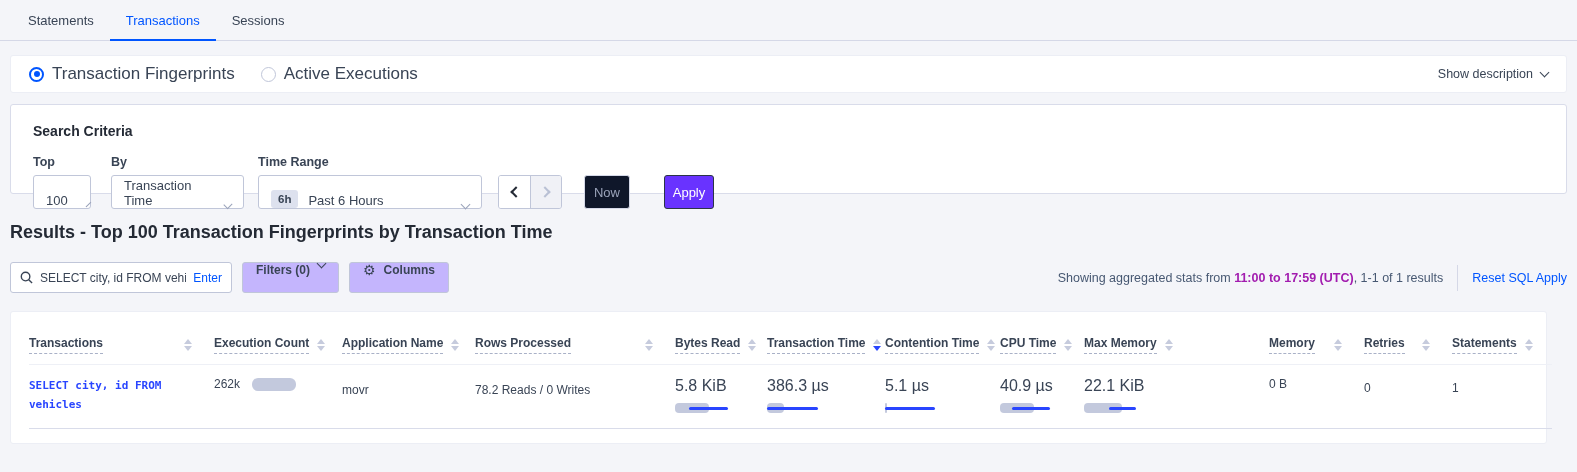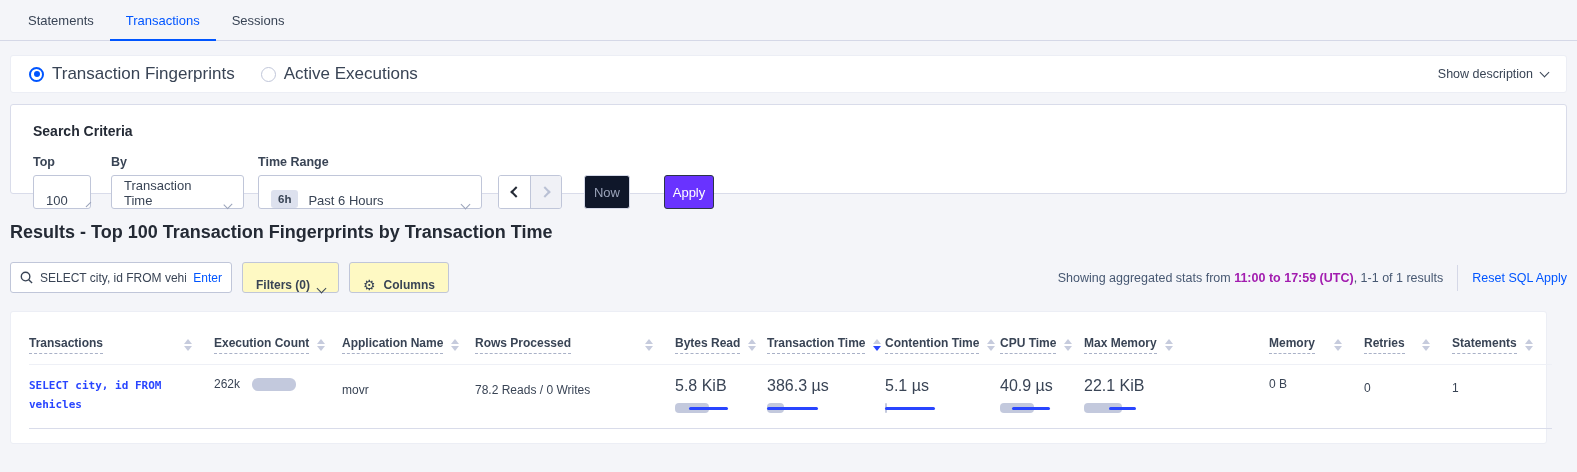--- a/index.html
+++ b/index.html
@@ -43,21 +43,21 @@
   .arr.right { transform:rotate(-45deg); margin-right:3px; border-color:#b9c0d4; }
   .btn { height:34px; border-radius:3px; display:flex; align-items:center; justify-content:center; font-size:13px; cursor:pointer; }
   .btn-now { width:46px; background:#0f172a; border:1px solid #d5d9e8; color:#9aa3ba; margin-left:8px; }
   .btn-apply { width:50px; background:#6933ff; border:1px solid #2c3547; color:#fff; font-weight:normal; margin-left:20px; }
   
   .results-heading { margin:28px 10px 0; font-size:18px; font-weight:bold; color:#242a35; }
   .controls-row { display:flex; align-items:center; margin:19px 10px 0; }
   .search-box { width:222px; height:31px; background:#fff; border:1px solid #c0c6d9; border-radius:3px; display:flex; align-items:center; padding:0 9px; gap:7px; }
   .search-box input { border:none; outline:none; flex:1; min-width:0; font-size:12px; color:#394455; font-family:"Liberation Sans",sans-serif; background:transparent; }
   .enter-link { font-size:12px; color:#0055ff; cursor:pointer; white-space:nowrap; }
-  .small-btn { height:31px; background:#fef9c3; border:1px solid #c0c6d9; border-radius:3px; display:flex; align-items:flex-end; gap:8px; padding:0 13px; font-size:12px; font-weight:bold; color:#394455; cursor:pointer; margin-left:10px; }
+  .small-btn { height:31px; background:#c4b5fd; border:1px solid #c0c6d9; border-radius:3px; display:flex; align-items:flex-start; gap:8px; padding:0 13px; font-size:12px; font-weight:bold; color:#394455; cursor:pointer; margin-left:10px; }
   .gear { font-size:14px; font-weight:normal; color:#394455; line-height:1; }
   .stats-area { margin-left:auto; display:flex; align-items:center; font-size:12.5px; color:#475872; }
   .stats-area b { color:#a21caf;margin-top:8px; }
   .vdivider { width:1px; height:26px; background:#d5d8e7; margin:0 14px; }
   .reset-link { color:#0055ff; font-weight:500; cursor:pointer; white-space:nowrap; }
   
   .table-card { margin-top:18px; margin-right:30px; padding:10px 18px 14px; border:1px solid #eceef5; }
   table { width:100%; border-collapse:collapse; table-layout:fixed; }
   th { text-align:left; padding:14px 8px 10px 0; vertical-align:middle; }
   .th-inner { display:flex; align-items:center; justify-content:space-between; }

